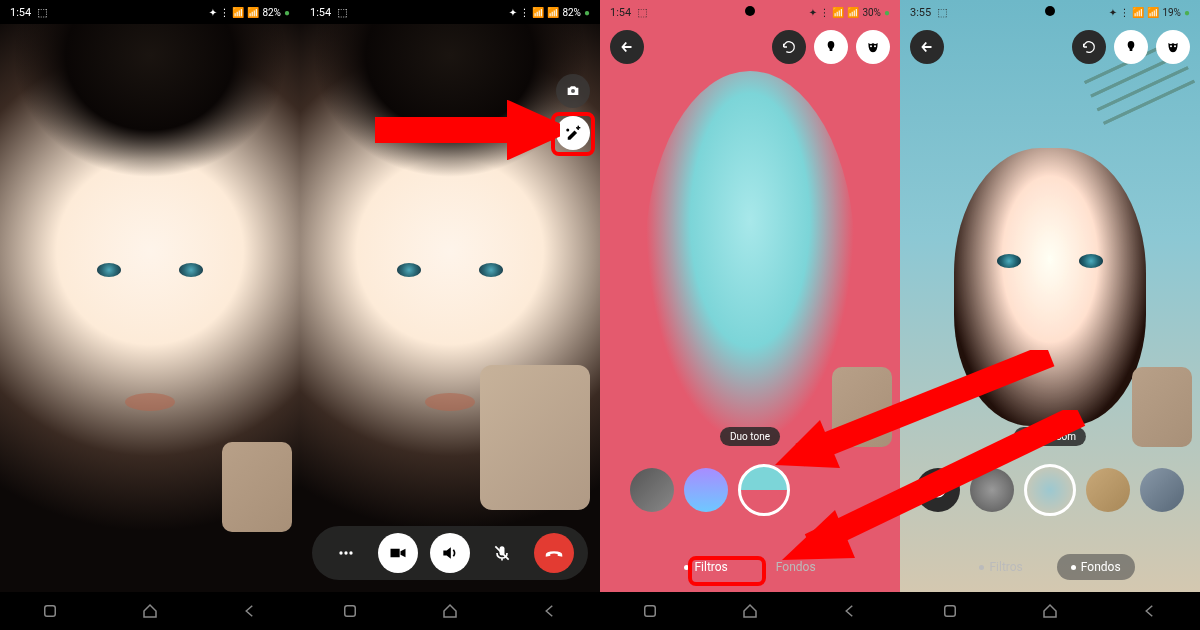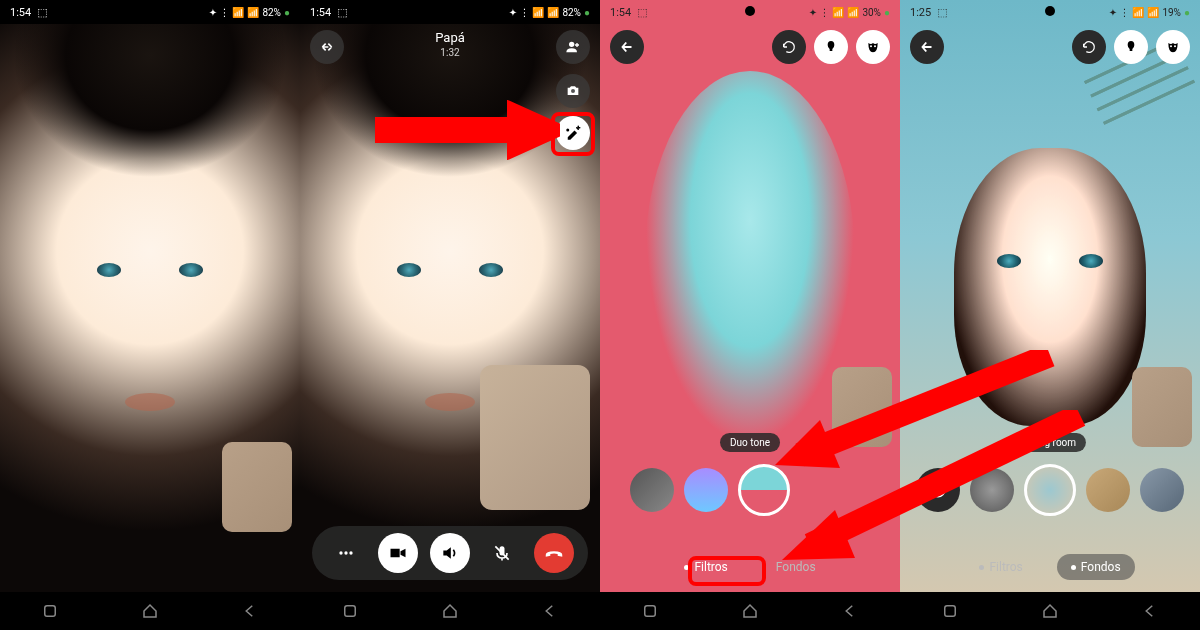--- a/index.html
+++ b/index.html
@@ -229,21 +229,21 @@
     width: 60px;
     height: 80px;
     background: linear-gradient(135deg, #b8a088, #a89078);
     border-radius: 10px;
     z-index: 30;
   }
 
   
   .filter-label {
     position: absolute;
-    bottom: 140px;
+    bottom: 146px;
     left: 50%;
     transform: translateX(-50%);
     background: rgba(40,40,40,0.85);
     color: #fff;
     font-size: 10px;
     padding: 4px 10px;
     border-radius: 10px;
     z-index: 40;
   }
   .filter-strip {
@@ -400,38 +400,20 @@
   </div>
   <div class="content">
     <div class="face-layer">
       <div class="hair"></div>
       <div class="face-eyes">
           <div class="eye"></div>
           <div class="eye"></div>
         </div>
       <div class="mouth"></div>
     </div>
-    <div class="top-controls">
-      <div class="circle-btn">
-        <svg width="16" height="16" viewBox="0 0 24 24" fill="none" stroke="#fff" stroke-width="2.5">
-            <path d="M5 12 L10 7 M5 12 L10 17 M5 12 L14 12 M19 12 L14 7 M19 12 L14 17"></path>
-          </svg>
-      </div>
-      <div class="contact-info">
-        <div>Papá</div>
-        <div class="duration">1:32</div>
-      </div>
-      <div class="circle-btn">
-        <svg width="16" height="16" viewBox="0 0 24 24" fill="#fff">
-            <circle cx="10" cy="8" r="4"></circle>
-            <path d="M2 20 Q2 14 10 14 Q18 14 18 20 Z"></path>
-            <path d="M18 6 L18 12 M15 9 L21 9" stroke="#fff" stroke-width="2"></path>
-          </svg>
-      </div>
-    </div>
     <div class="side-stack">
       <div class="circle-btn">
         <svg width="16" height="16" viewBox="0 0 24 24" fill="#fff">
             <path d="M4 7 L7 7 L9 5 L15 5 L17 7 L20 7 L20 18 L4 18 Z"></path>
             <circle cx="12" cy="12" r="3" fill="#555"></circle>
           </svg>
       </div>
       <div class="circle-btn white">
         <svg width="18" height="18" viewBox="0 0 24 24" fill="none" stroke="#000" stroke-width="2">
             <path d="M6 18 L14 10 L16 12 L8 20 L6 20 Z" fill="#000"></path>
@@ -570,21 +552,21 @@
       <div class="palm"></div>
     </div>
     <div class="face-room">
       <div class="face-eyes" style="top:38%">
           <div class="eye"></div>
           <div class="eye"></div>
         </div>
     </div>
     <div class="status-bar" style="position:absolute;top:0;left:0;right:0;">
       <div class="status-left">
-        <span>1:25</span>
+        <span>3:55</span>
         <span>⬚</span>
       </div>
       <div class="status-right">
         <span>✦ ⋮ 📶 📶</span>
         <span>19%</span>
         <span style="color:#4caf50">●</span>
       </div>
     </div>
     <div class="fx-header" style="top:30px">
       <div class="circle-btn dark">

